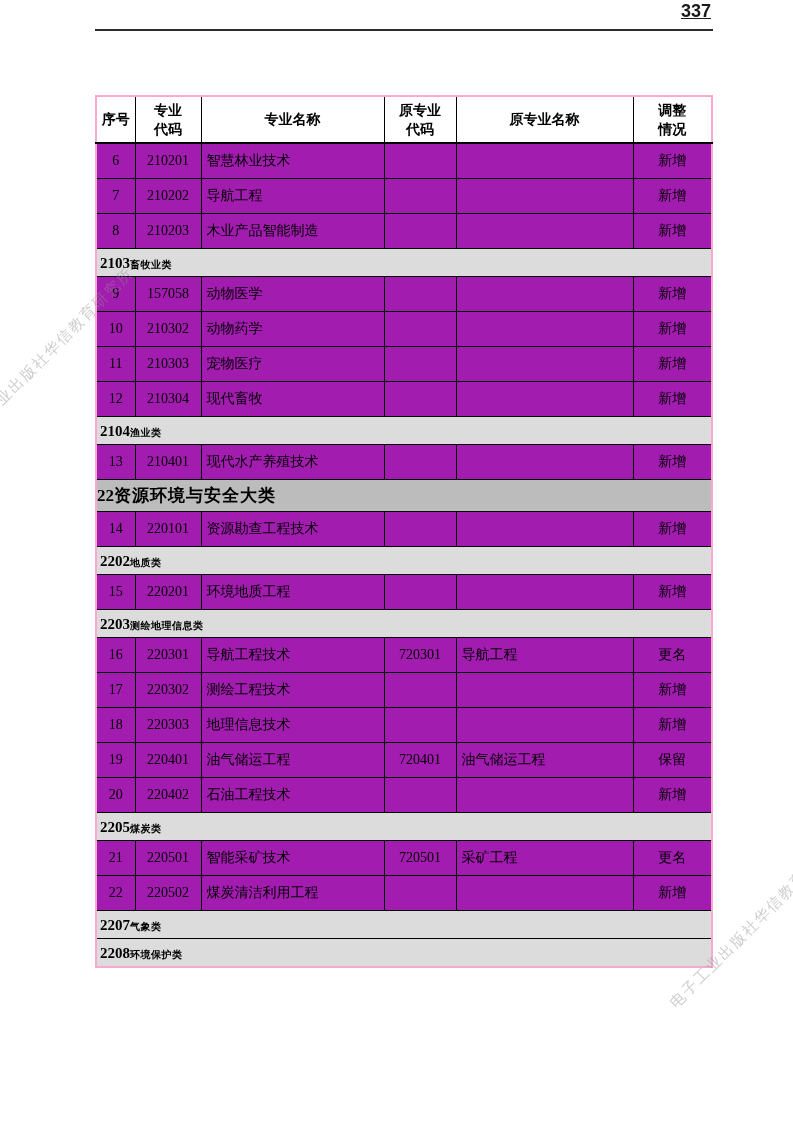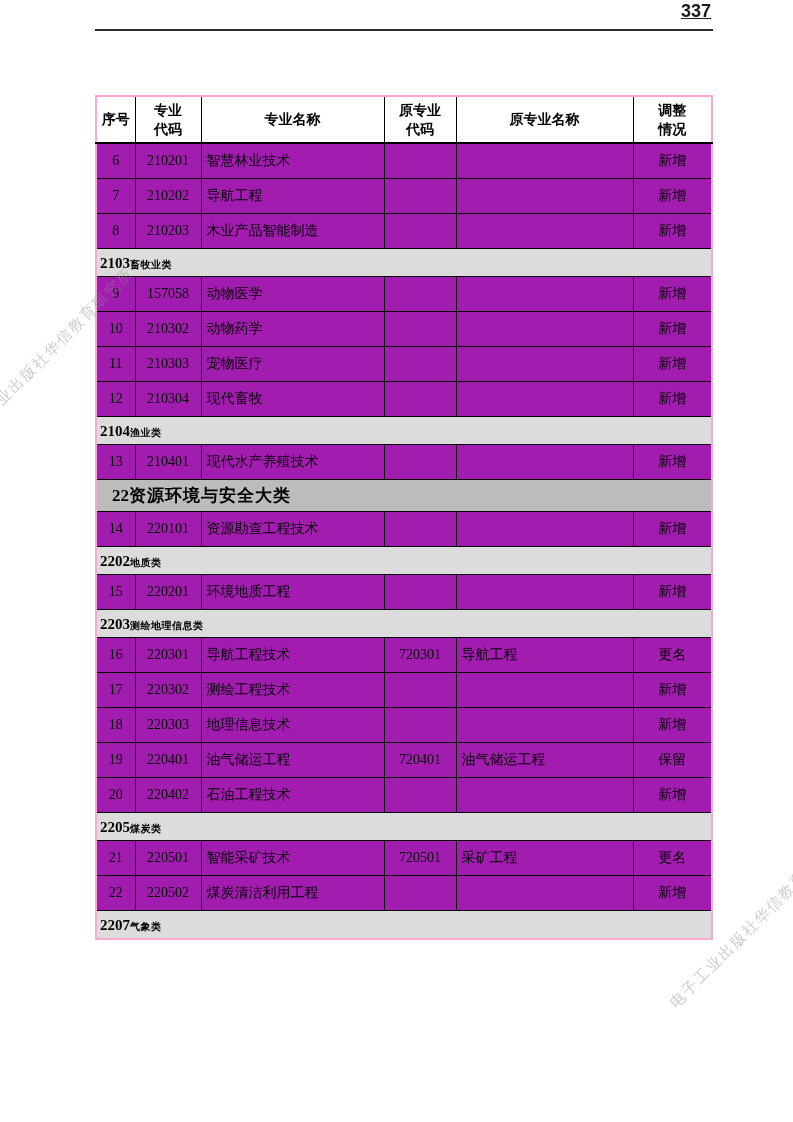--- a/index.html
+++ b/index.html
@@ -66,21 +66,21 @@
   .row-section td {
     height: 27px;
     background: #dcdcdc;
     text-align: left;
     padding-left: 3px;
   }
   .row-major td {
     height: 31px;
     background: #bcbcbc;
     text-align: left;
-    padding-left: 15px;
+    padding-left: 0;
   }
   .sec-code {
     font-family: "Liberation Serif", "DejaVu Serif", serif;
     font-weight: 700;
     font-size: 15px;
   }
   .sec-title {
     font-family: "Liberation Sans", "DejaVu Sans", sans-serif;
     font-weight: 700;
     font-size: 10px;
@@ -283,18 +283,21 @@
         <td class="c0">22</td>
         <td class="c1">220502</td>
         <td class="c2">煤炭清洁利用工程</td>
         <td class="c3"></td>
         <td class="c4"></td>
         <td class="c5">新增</td>
       </tr>
       <tr class="row-section">
         <td colspan="6"><span class="sec-code">2207</span><span class="sec-title">气象类</span></td>
       </tr>
+      <tr class="row-section">
+        <td colspan="6"><span class="sec-code">2208</span><span class="sec-title">环境保护类</span></td>
+      </tr>
     </tbody>
 </table>
 
 <div class="wm wm-left">电子工业出版社华信教育研究所</div>
 
 <div class="wm wm-right">电子工业出版社华信教育研究所</div>
 
 </body></html>

